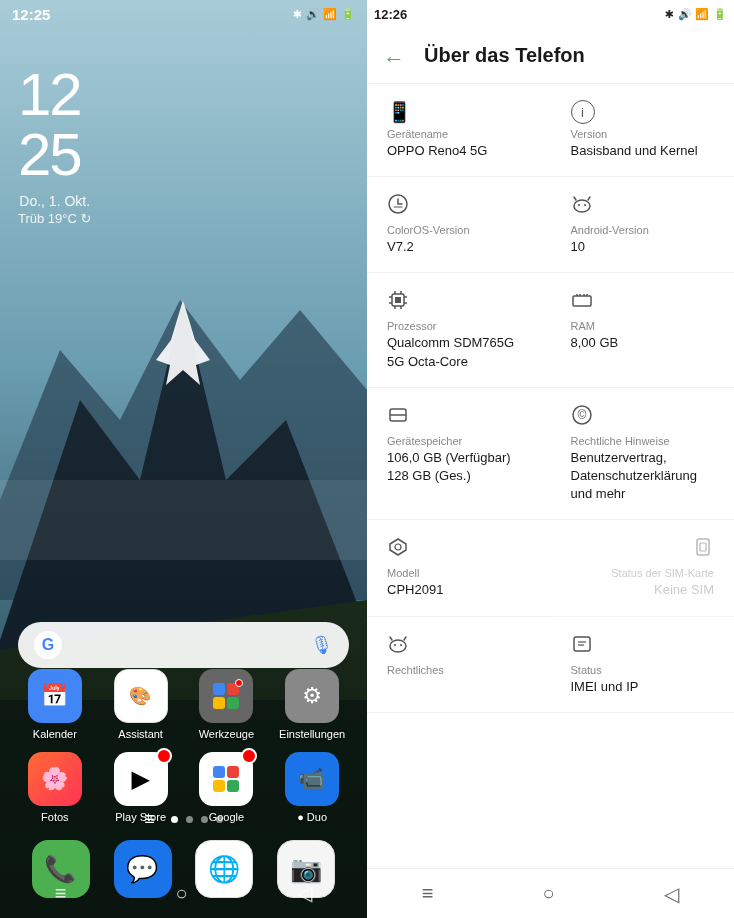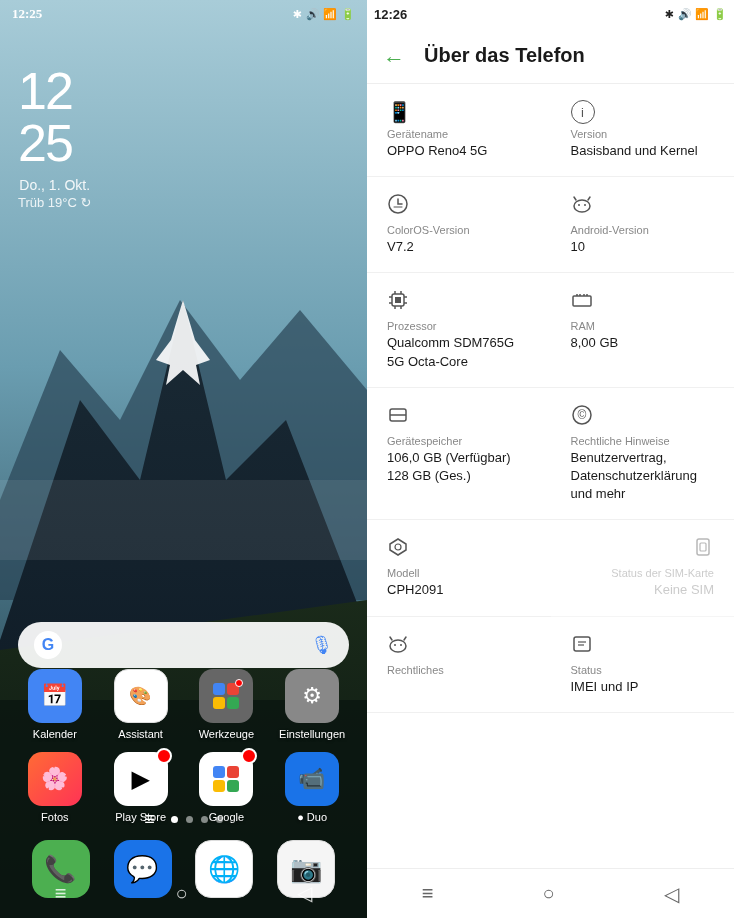--- a/index.html
+++ b/index.html
@@ -34,43 +34,42 @@
       height: 28px;
       display: flex;
       align-items: center;
       justify-content: space-between;
       padding: 0 12px;
       z-index: 10;
     }
 
     .status-time-left {
       color: white;
-      font-size: 13px;
+      font-size: 15px;
       font-weight: 600;
-      font-family: Liberation Serif, serif;
     }
 
     .status-icons-left {
       display: flex;
       align-items: center;
       gap: 4px;
       color: white;
       font-size: 11px;
     }
 
     .left-clock {
       position: absolute;
       top: 65px;
       left: 18px;
       color: white;
       z-index: 10;
     }
 
     .clock-time {
-      font-size: 52px;
+      font-size: 60px;
       font-weight: 300;
       line-height: 1;
       letter-spacing: -2px;
     }
 
     .clock-date {
       font-size: 14px;
       margin-top: 8px;
       opacity: 0.9;
       text-align: center;

